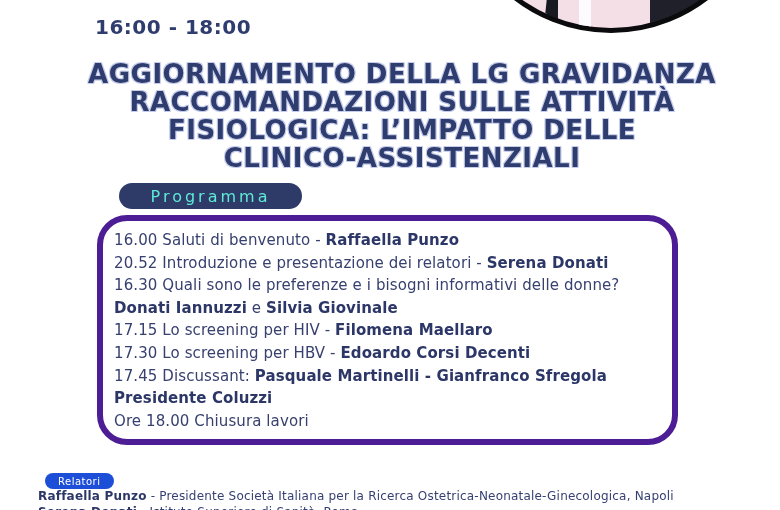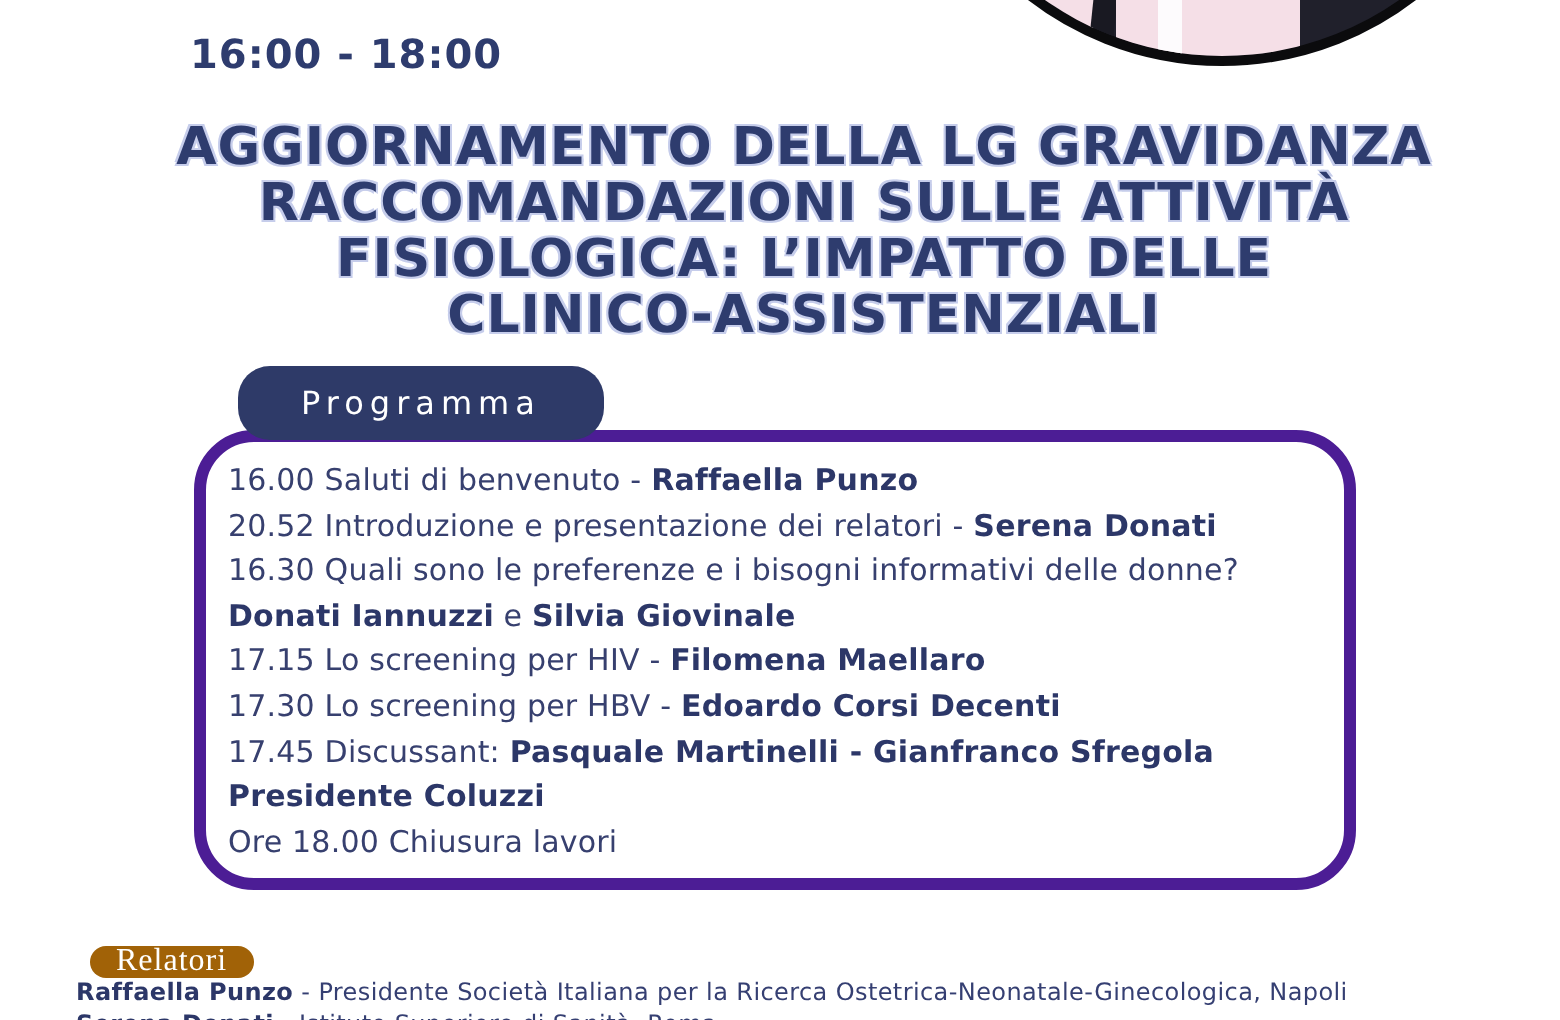--- a/index.html
+++ b/index.html
@@ -34,41 +34,41 @@
     position:absolute;bottom:0;left:122px;width:12px;height:70px;
     background:#fdfbfd;
   }
   .title{
     position:absolute;left:0;top:44px;width:772px;margin:16px;
     text-align:center;font-size:26px;line-height:28px;font-weight:bold;
     color:#2e3c6e;letter-spacing:0.5px;
     text-shadow:1px 1px 0 #c6cdeb,-1px -1px 0 #c6cdeb,1px -1px 0 #c6cdeb,-1px 1px 0 #c6cdeb;
   }
   .prog-btn{
-    position:absolute;left:119px;top:183px;width:183px;height:37px;
+    position:absolute;left:119px;top:183px;width:183px;height:26px;
     background:#2e3a68;border-radius:16px;z-index:2;
-    color:#ffffff;font-size:16px;letter-spacing:3px;
+    color:#5eead4;font-size:16px;letter-spacing:3px;
     display:flex;align-items:center;justify-content:center;
   }
   .prog-box{
     position:absolute;left:97px;top:215px;width:581px;height:230px;
     border:6px solid #4c1d95;border-radius:30px;box-sizing:border-box;
     background:#ffffff;z-index:1;
     padding:8px 14px 0 11px;
   }
   .prog-line{
     font-size:15px;line-height:22.6px;color:#37406f;letter-spacing:0.1px;
     white-space:nowrap;
   }
   .prog-line .b{font-weight:bold;color:#2c3768;}
   .badge{
     position:absolute;left:45px;top:473px;height:16px;
-    background:#a16207;border-radius:9px;padding:0 13px;
-    color:#ffffff;font-size:16px;letter-spacing:0.5px;
-    display:inline-flex;align-items:center;justify-content:center;font-family:Liberation Serif, serif;
+    background:#1d4ed8;border-radius:9px;padding:0 13px;
+    color:#ffffff;font-size:10px;letter-spacing:0.5px;
+    display:inline-flex;align-items:center;justify-content:center;
   }
   .speakers{
     position:absolute;left:38px;top:489px;width:740px;
   }
   .speaker-line{
     font-size:12px;line-height:15.5px;color:#353f72;letter-spacing:0.2px;
     white-space:nowrap;
   }
   .speaker-line .b{font-weight:bold;color:#2c3768;}
 </style>

